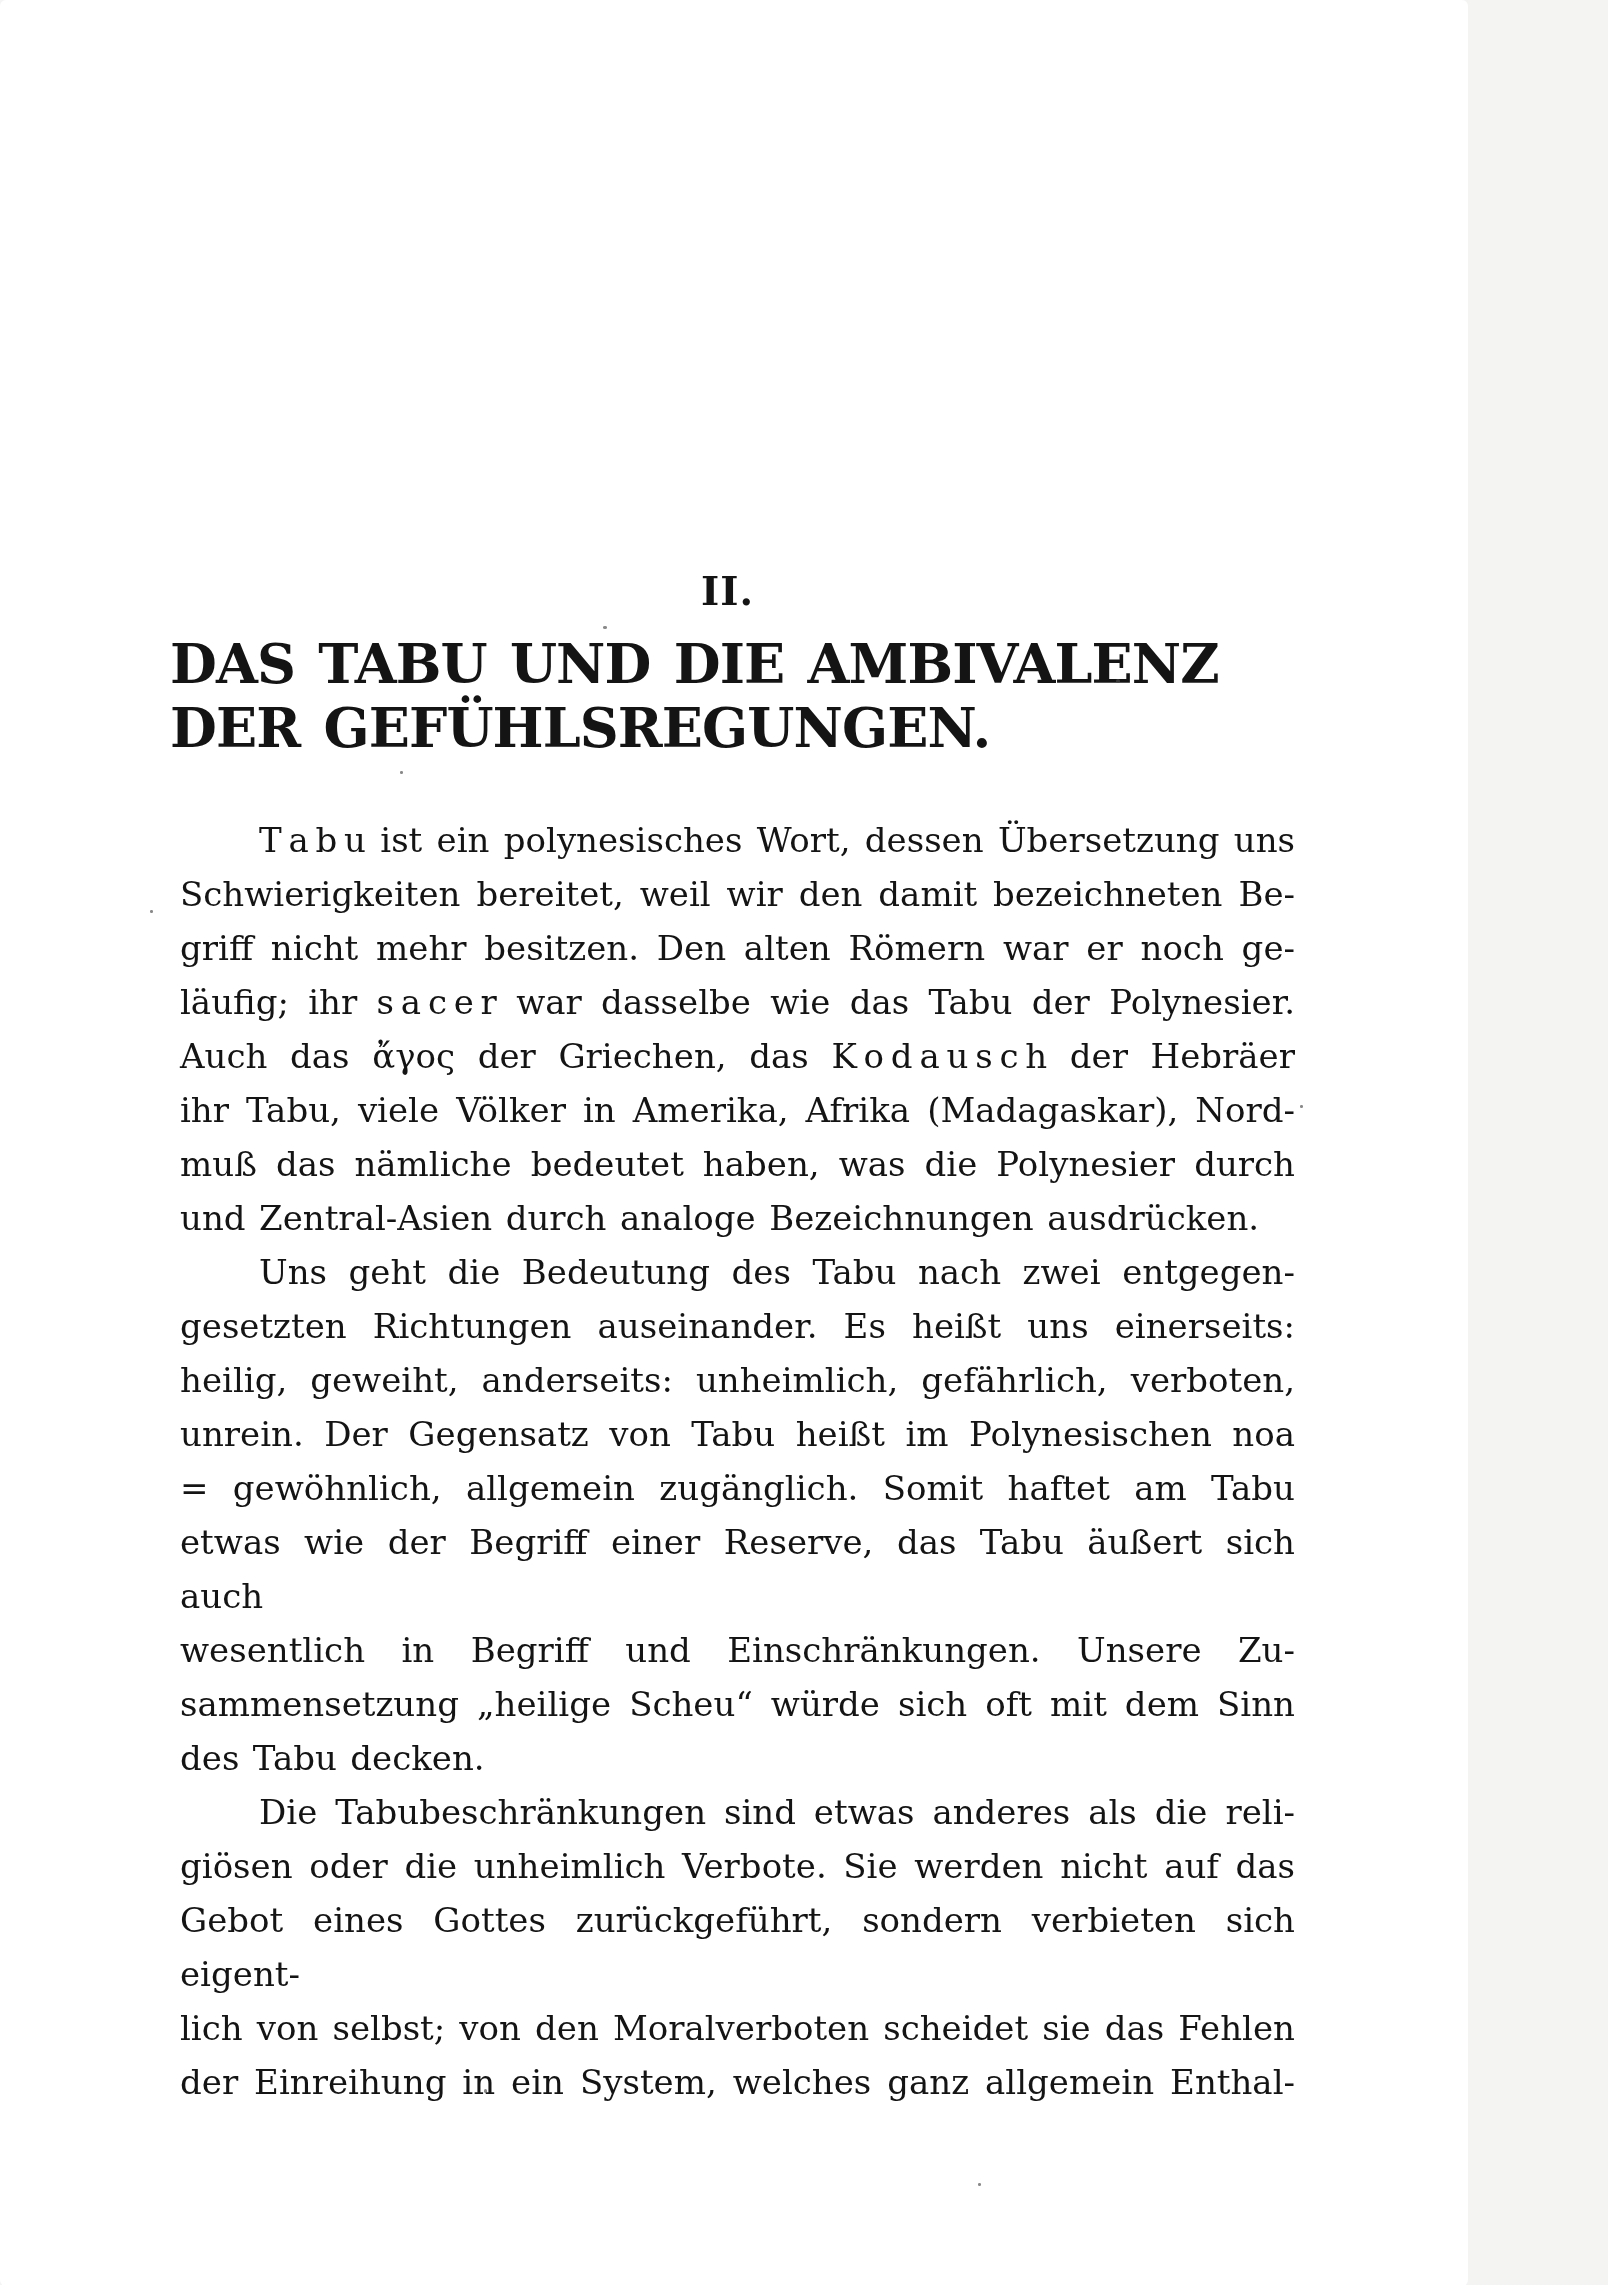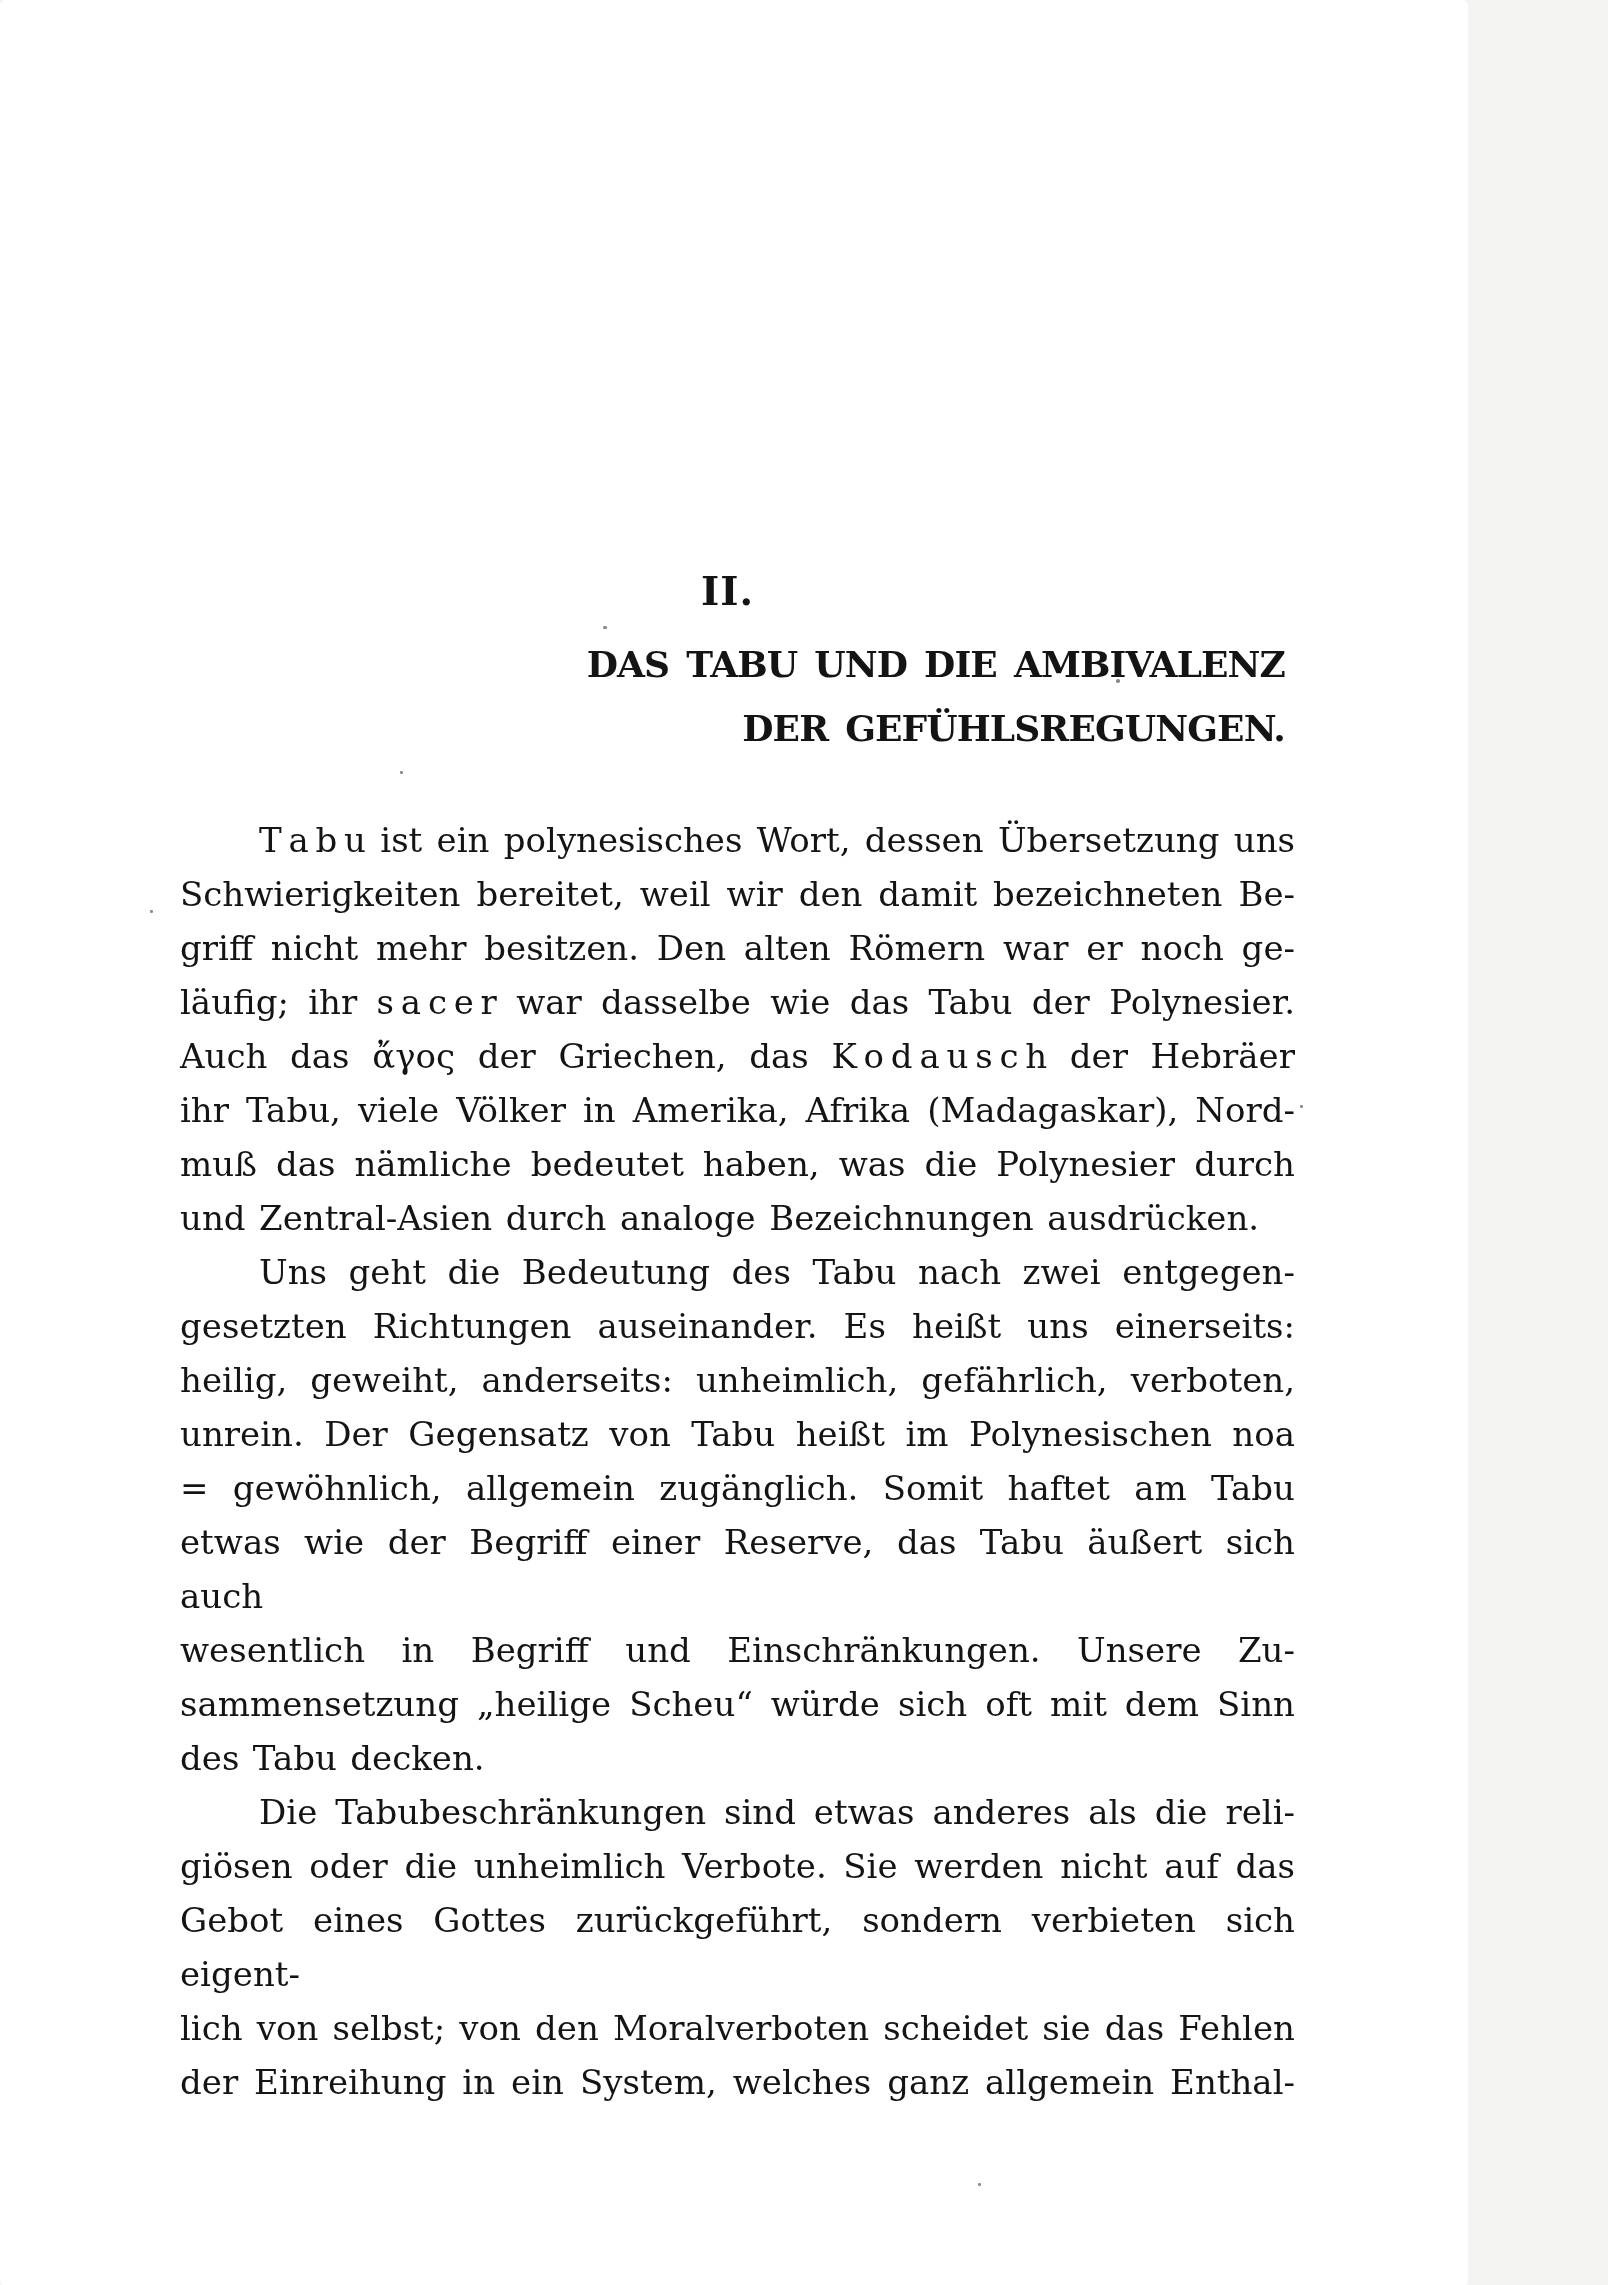--- a/index.html
+++ b/index.html
@@ -28,22 +28,22 @@
     text-align: center;
     font-size: 39px;
     font-weight: bold;
     letter-spacing: 0.9px;
   }
   .chapter-title {
     position: absolute;
     top: 632px;
     left: 170px;
     width: 1115px;
-    text-align: right;
-    font-size: 36px;
+    text-align: left;
+    font-size: 54px;
     font-weight: bold;
     line-height: 64px;
     letter-spacing: -0.9px;
     word-spacing: 5.4px;
   }
   .body-text {
     position: absolute;
     top: 813px;
     left: 180px;
     width: 1115px;

